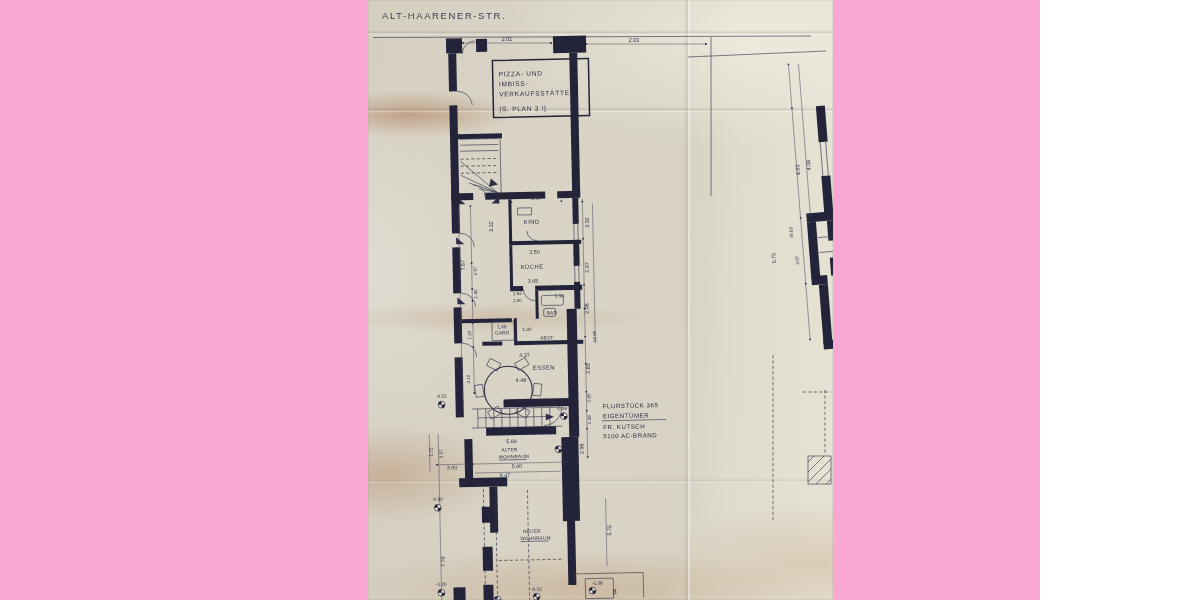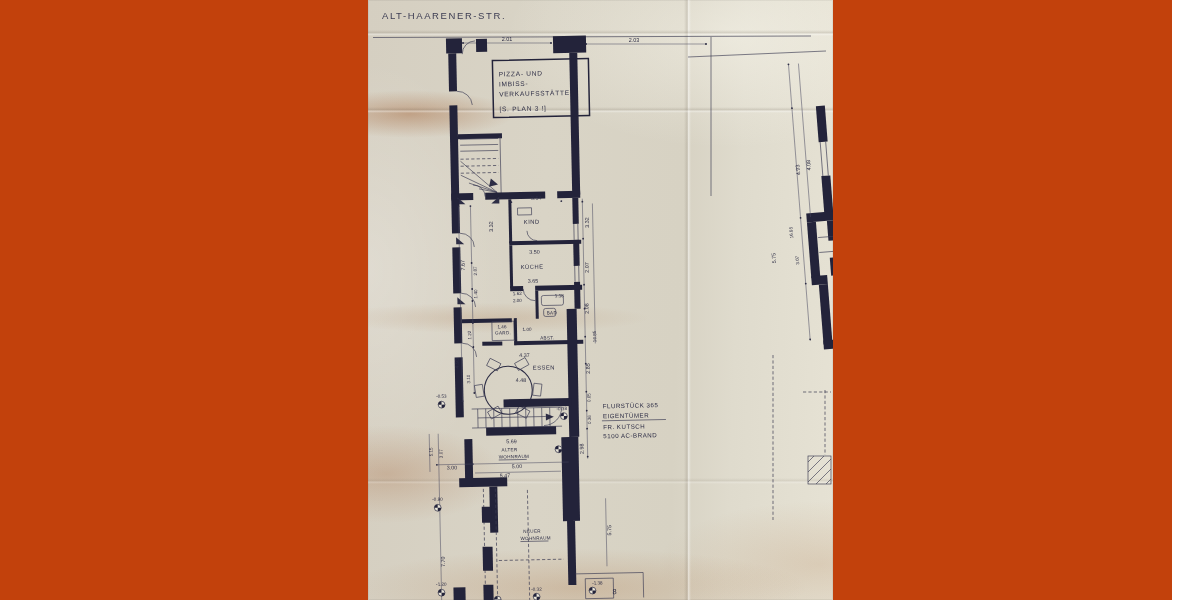--- a/index.html
+++ b/index.html
@@ -1,16 +1,16 @@
 <!DOCTYPE html>
 <html><head>
 <meta charset="utf-8">
 <style>
   html,body{margin:0;padding:0;background:#ffffff;}
-  .stage{position:relative;width:1172px;height:600px;background:#c2410c;overflow:hidden;
+  .stage{position:relative;width:1040px;height:600px;background:#f9a8d4;overflow:hidden;
          font-family:"Liberation Sans",sans-serif;}
   
   .photo{position:absolute;left:368px;top:0;width:465px;height:600px;overflow:hidden;
     background:
       radial-gradient(ellipse 150px 34px at 9% 19%,  rgba(164,102,58,0.45), rgba(164,102,58,0) 70%),
       radial-gradient(ellipse 230px 22px at 26% 53%, rgba(168,118,74,0.22), rgba(168,118,74,0) 70%),
       radial-gradient(ellipse 170px 70px at 4% 79%,  rgba(166,105,62,0.30), rgba(166,105,62,0) 70%),
       radial-gradient(ellipse 320px 55px at 45% 98%, rgba(172,118,70,0.28), rgba(172,118,70,0) 72%),
       radial-gradient(ellipse 230px 90px at 97% 94%, rgba(178,128,82,0.22), rgba(178,128,82,0) 70%),
       radial-gradient(ellipse 300px 150px at 78% 6%, rgba(250,248,238,0.50), rgba(250,248,238,0) 75%),

